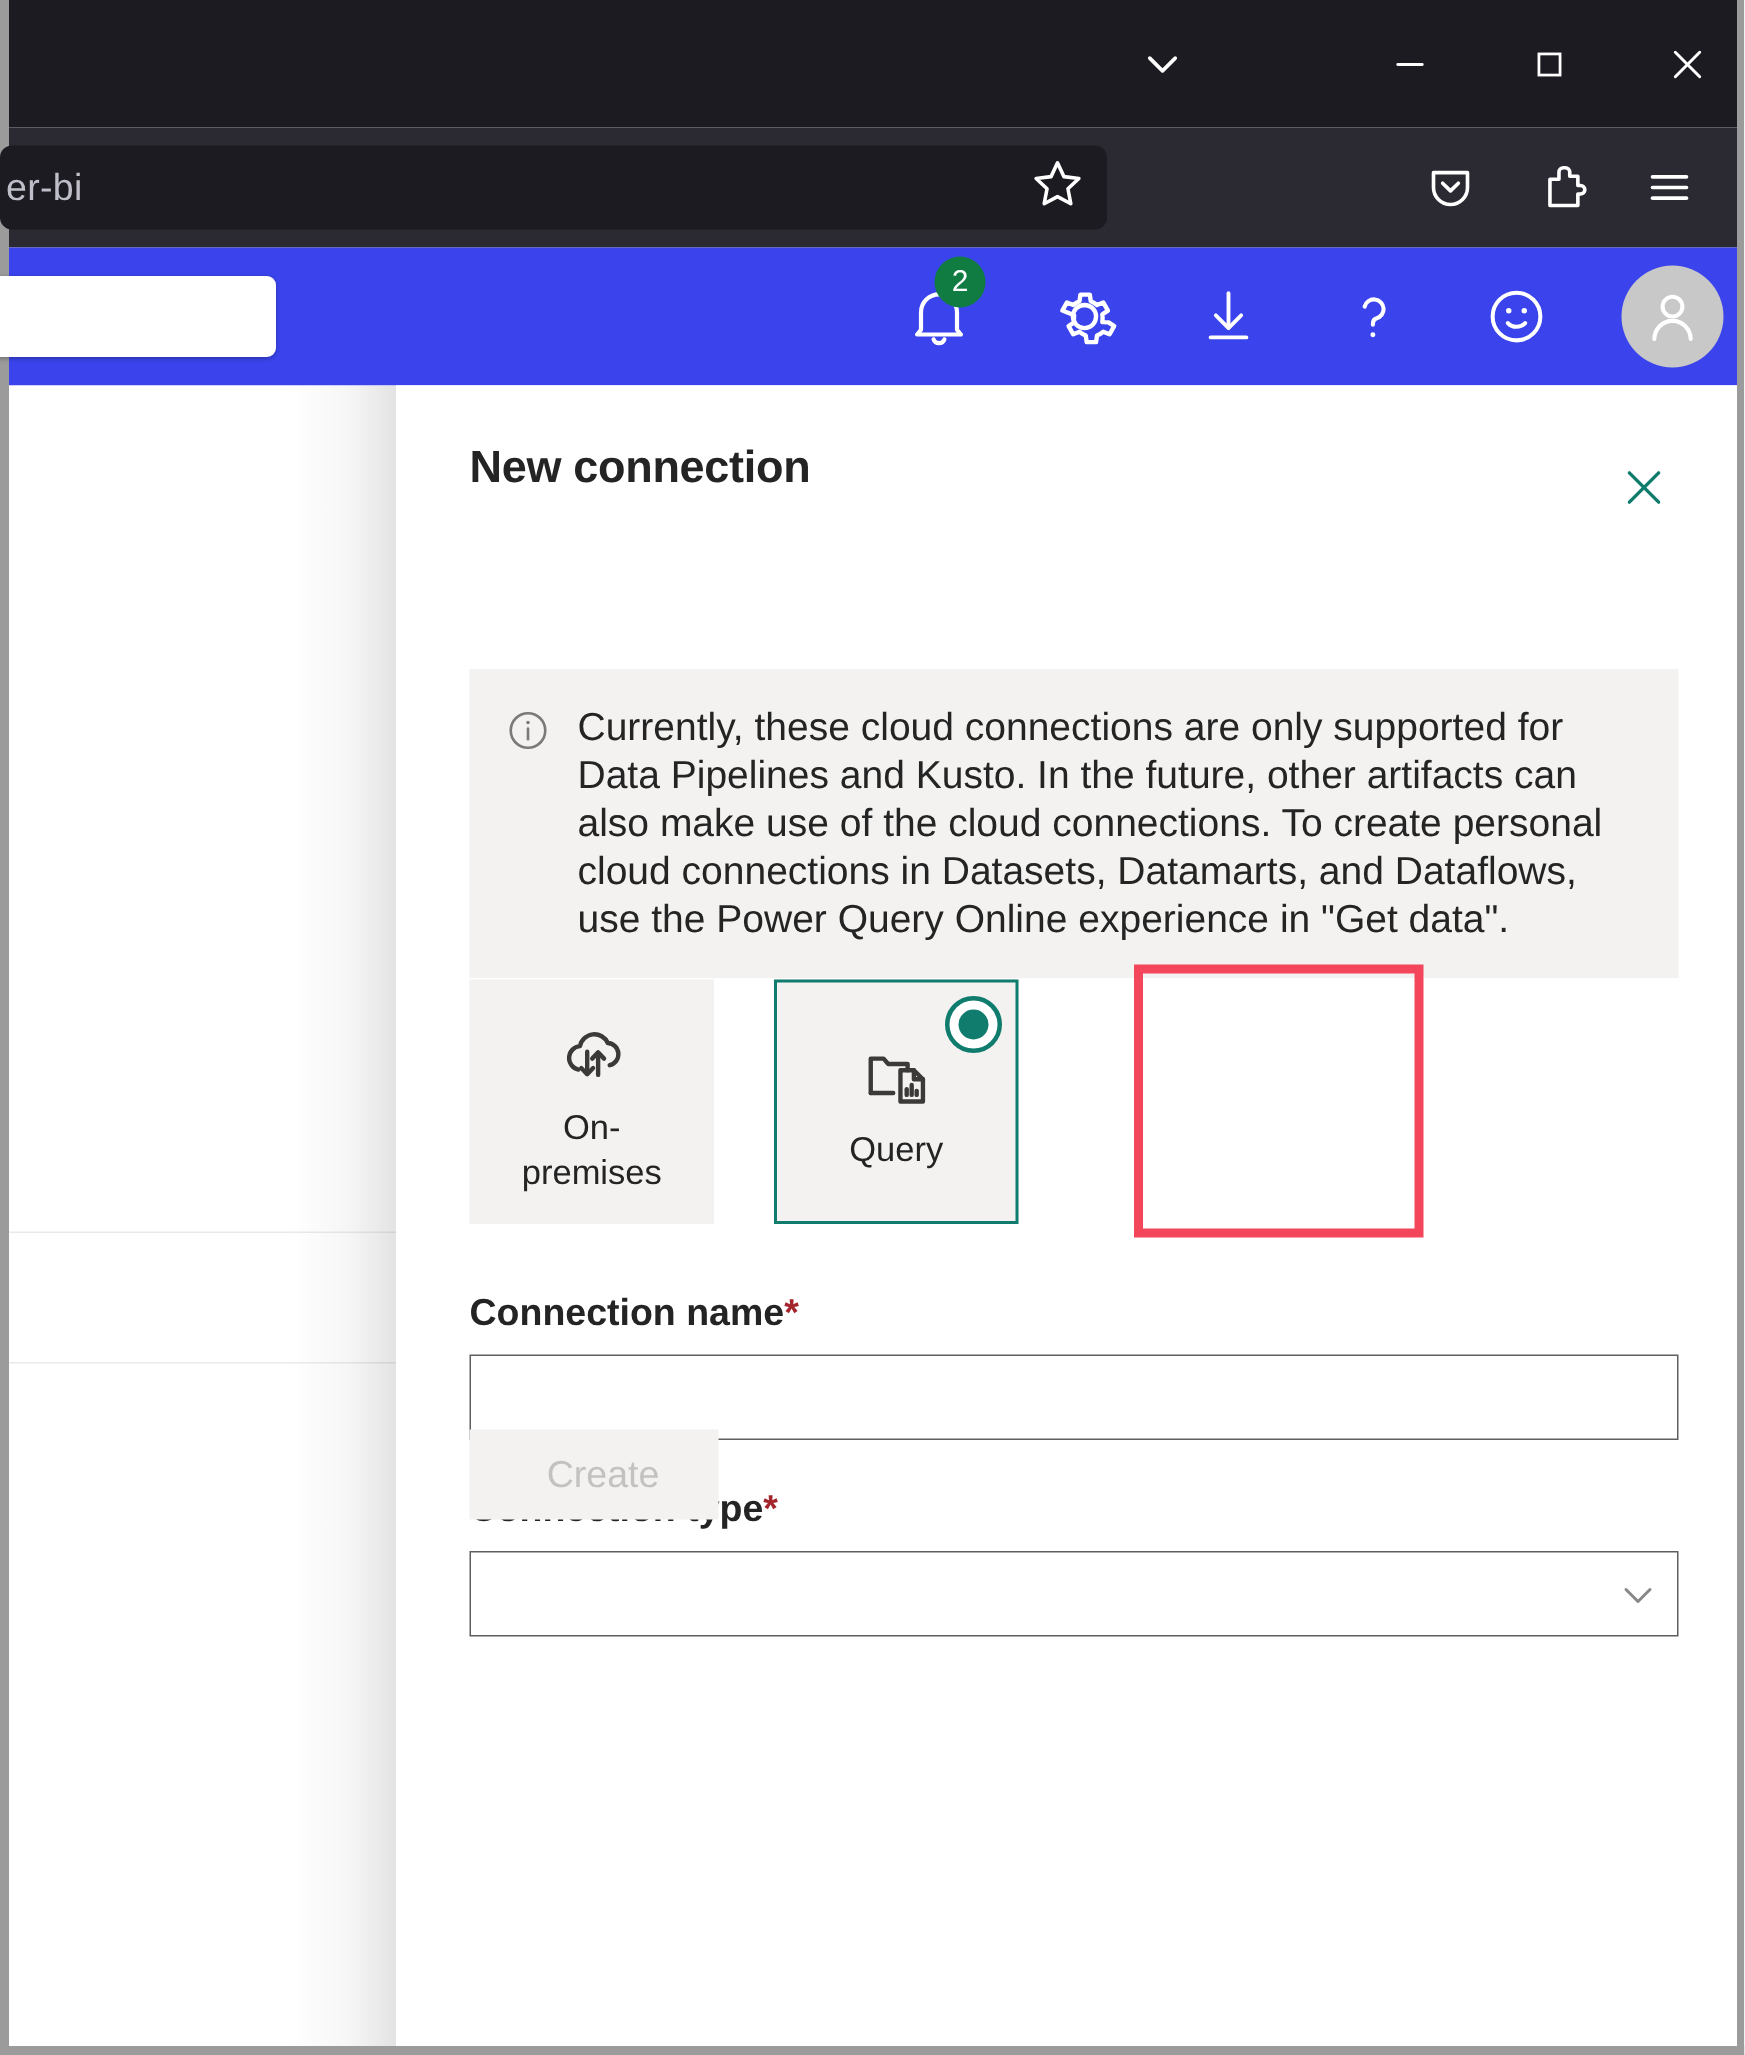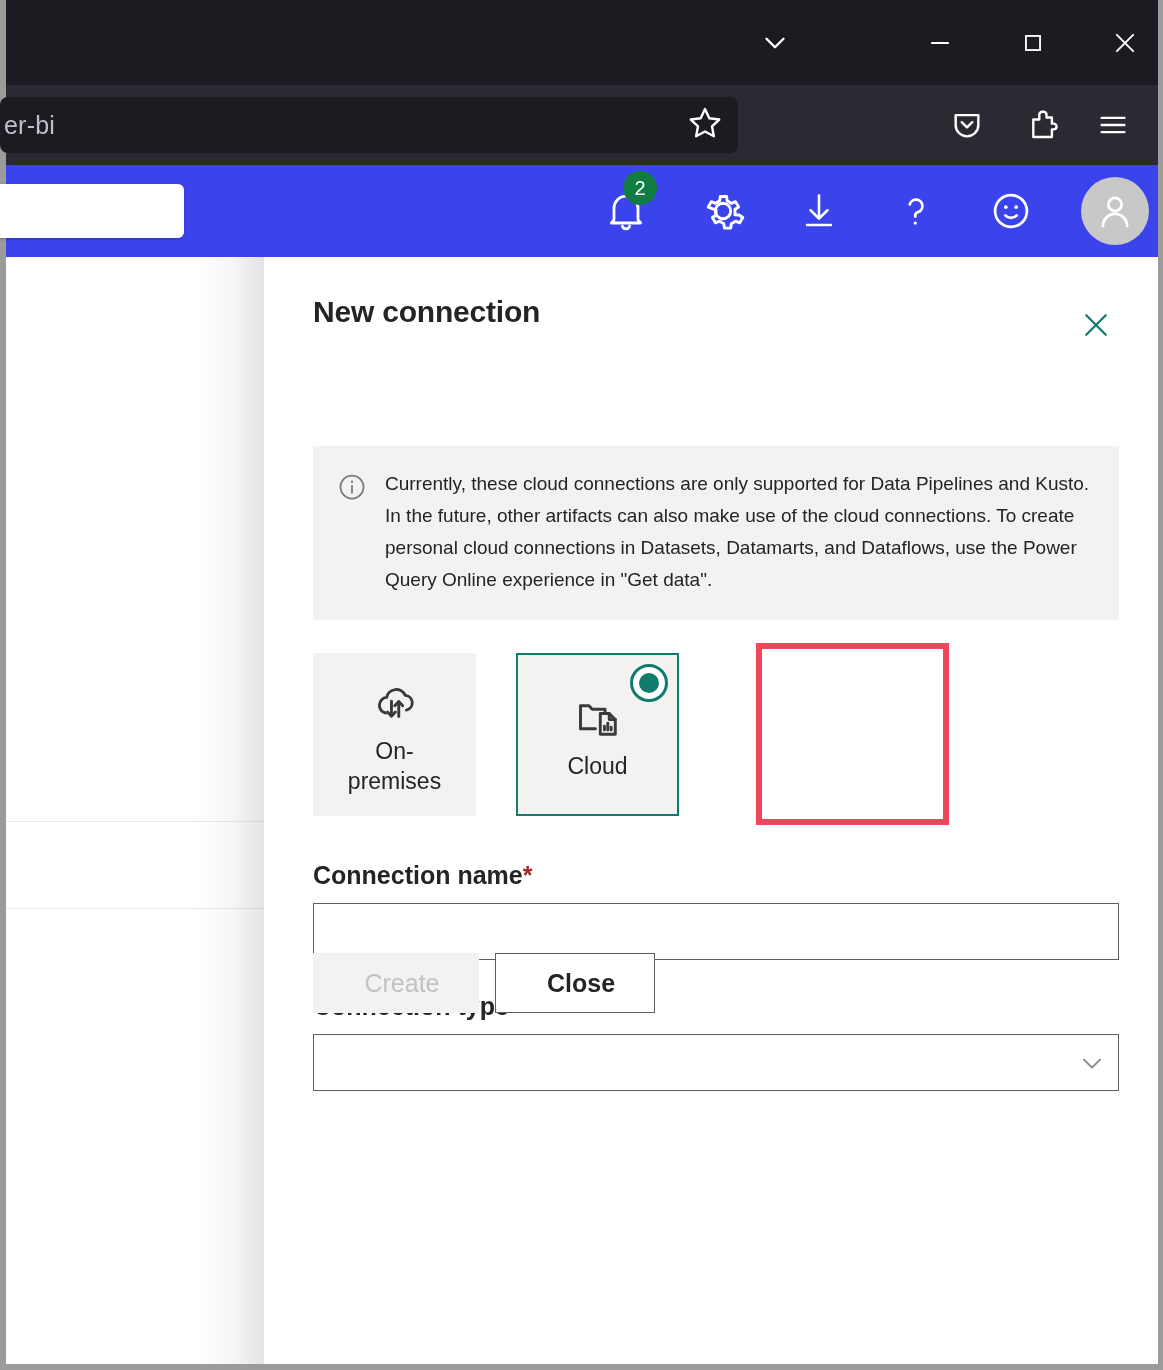--- a/index.html
+++ b/index.html
@@ -184,21 +184,21 @@
     position: absolute;
     left: 49px; top: 189px;
     width: 806px;
     background: #f3f2f1;
     padding: 22px 24px 24px 24px;
     display: flex;
     gap: 18px;
   }
   .info-icon { flex: 0 0 auto; padding-top: 4px; }
   .info-text {
-    font-size: 19px;
+    font-size: 26px;
     line-height: 32px;
     color: #242424;
   }
 
   
   .tiles {
     position: absolute;
     left: 49px; top: 396px;
     display: flex;
     gap: 40px;
@@ -503,21 +503,21 @@
           <svg width="50" height="50" viewBox="0 0 24 24" fill="none" stroke="#3b3a39" stroke-width="1.4" stroke-linecap="round" stroke-linejoin="round">
             <path d="M3.6 17.6V6.6h4.1l1.5 1.7h6.2v2"></path>
             <path d="M3.6 17.6h7.2"></path>
             <path d="M13.1 10.3h4.3l2.9 2.9v7.1h-7.2z"></path>
             <polyline points="17.4,10.3 17.4,13.2 20.3,13.2"></polyline>
             <line x1="15.1" y1="18.2" x2="15.1" y2="16.4"></line>
             <line x1="16.7" y1="18.2" x2="16.7" y2="15"></line>
             <line x1="18.3" y1="18.2" x2="18.3" y2="16.9"></line>
           </svg>
         </span>
-        <span class="tile-label">Cloud</span>
+        <span class="tile-label">Query</span>
       </div>
 
       <div class="annot-box"></div>
     </div>
 
     <div class="field-label" style="left:49px; top:604px;">
       <span>Connection name</span><span class="req">*</span>
     </div>
     <input class="text-input" style="top: 646px;" value="">
 
@@ -527,16 +527,15 @@
     <div class="select-wrap" style="top:777px;">
       <span class="select-value"></span>
       <span class="select-chevron">
         <svg width="32" height="32" viewBox="0 0 24 24" fill="none" stroke="#8a8886" stroke-width="1.5" stroke-linecap="round" stroke-linejoin="round">
           <polyline points="6,9.5 12,15.5 18,9.5"></polyline>
         </svg>
       </span>
     </div>
 
     <button class="btn btn-create" disabled="">Create</button>
-    <button class="btn btn-close">Close</button>
 
   </div>
 </div>
 
 </body></html>

